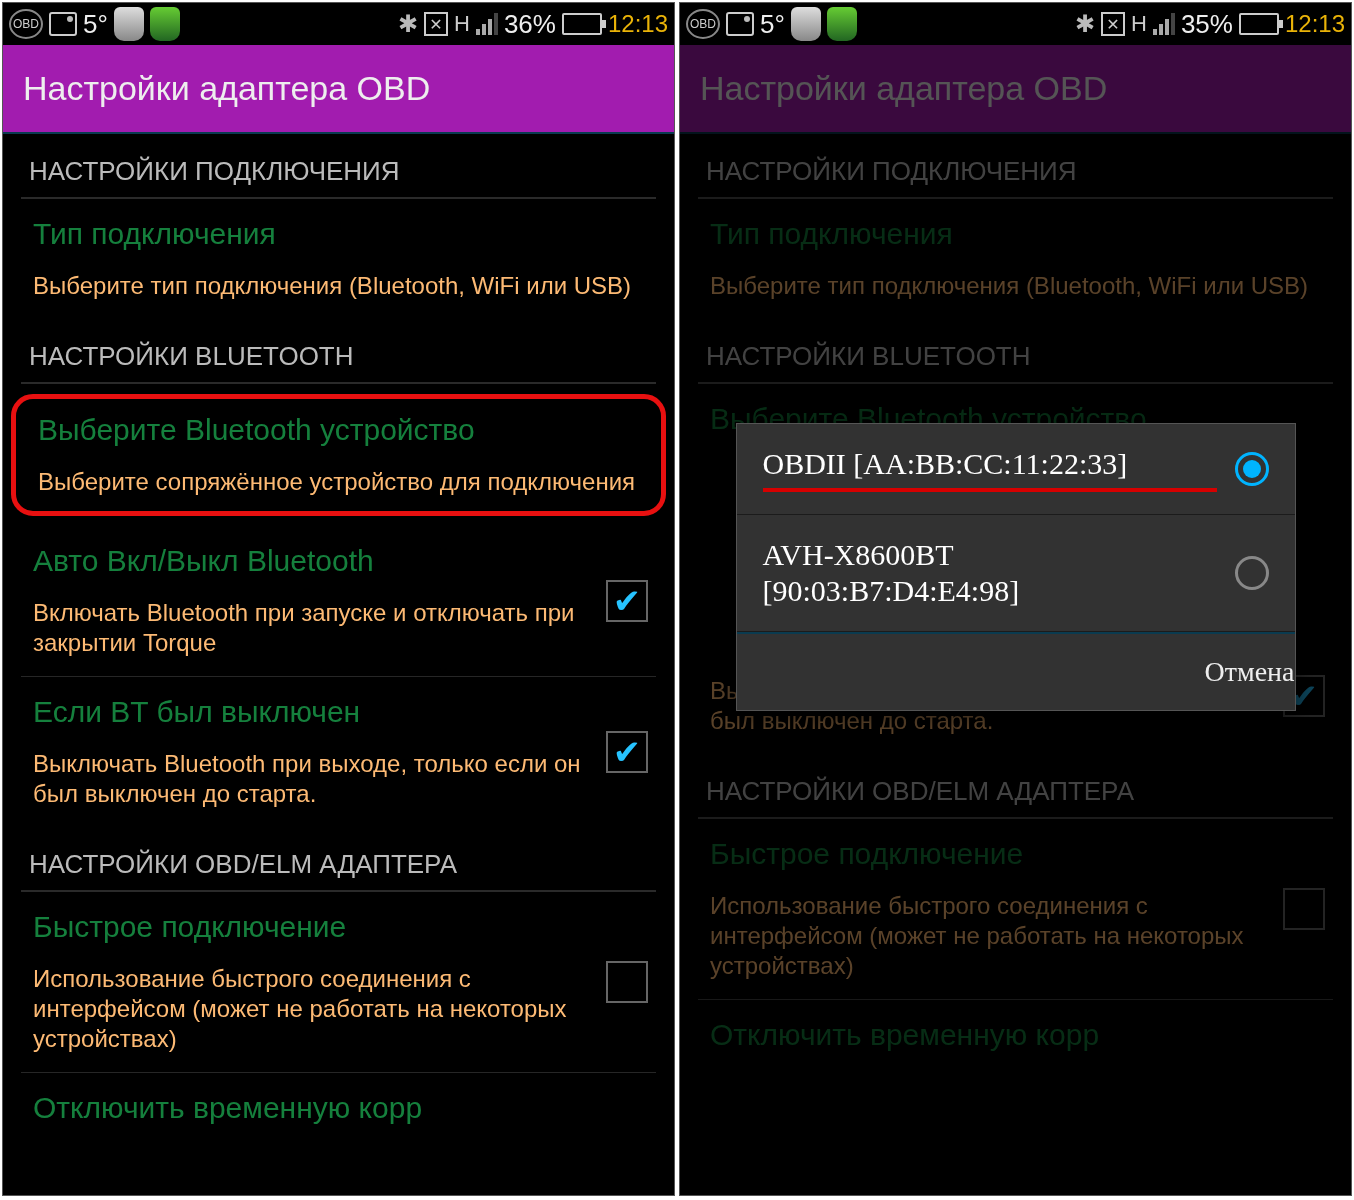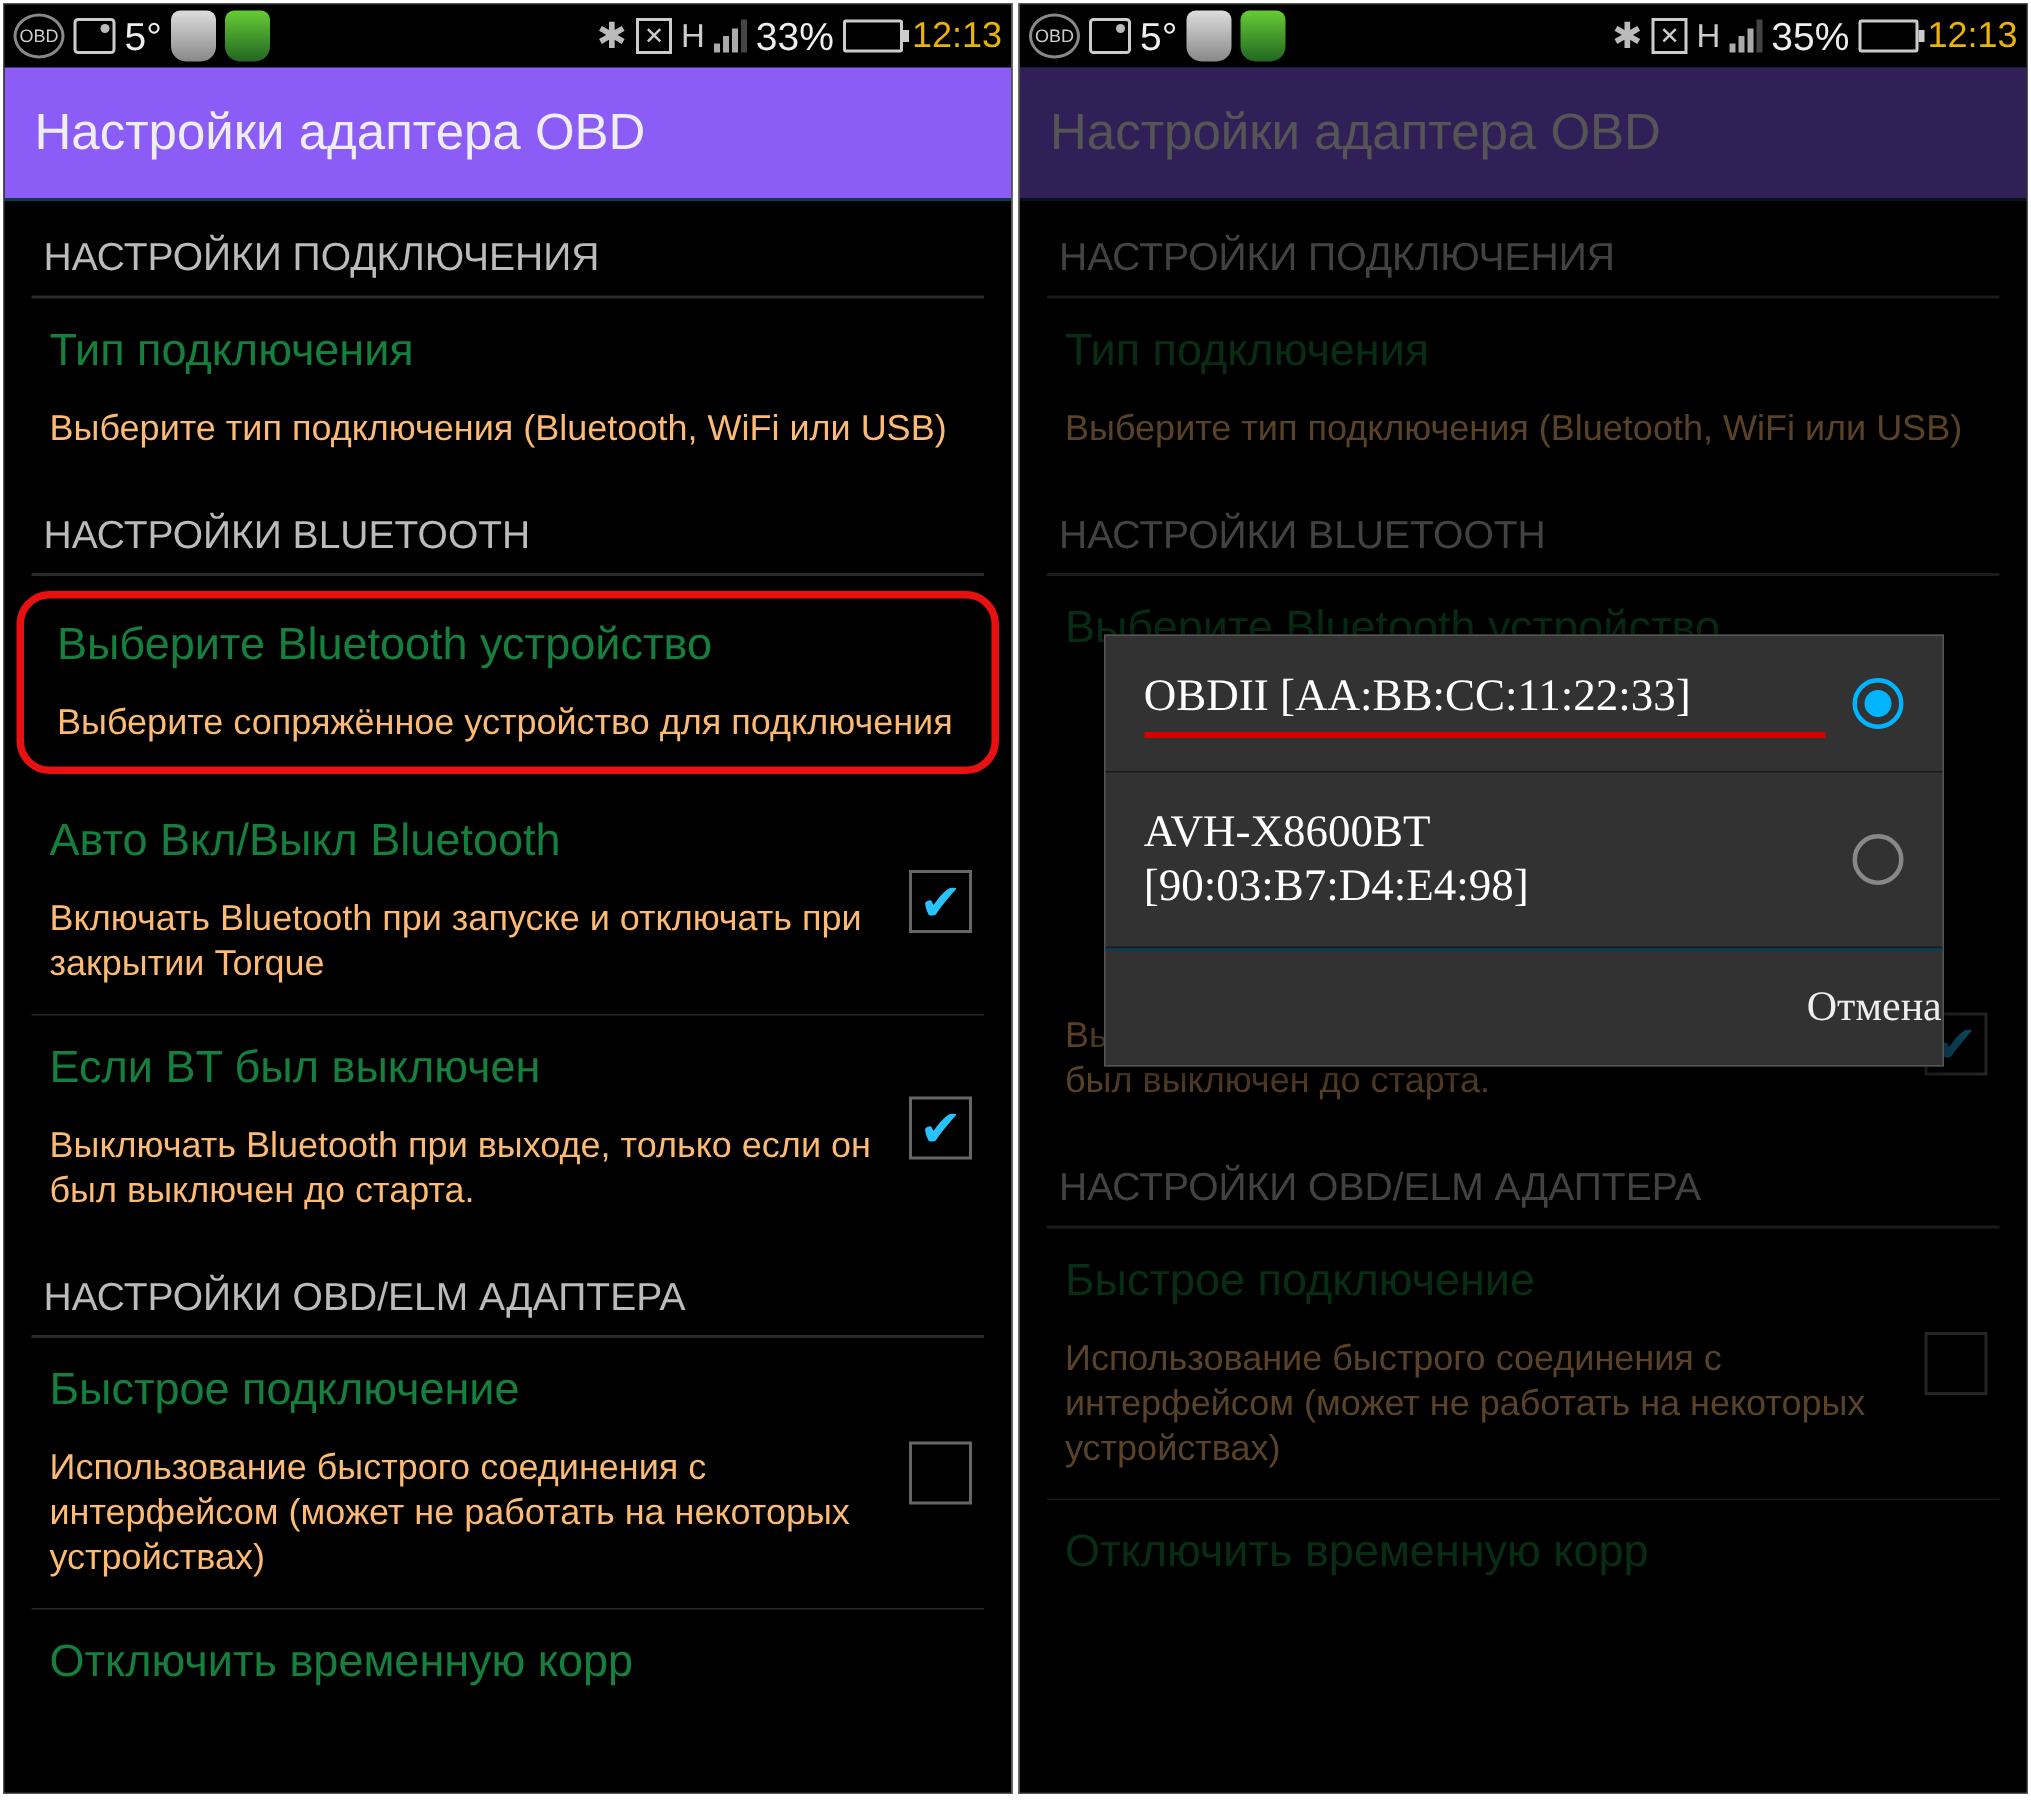--- a/index.html
+++ b/index.html
@@ -57,21 +57,21 @@
   .sig-bars span:nth-child(3){height:16px}
   .sig-bars span:nth-child(4){height:22px; background:#444}
   .batt-pct { font-size: 26px; color:#eee; }
   .batt { width:40px; height:22px; border:2px solid #ccc; border-radius:2px; position:relative;}
   .batt::after{content:"";position:absolute;right:-6px;top:5px;width:4px;height:8px;background:#ccc;}
   .batt-fill{ height:100%; background:#ccc; width:36%;}
   .clock { font-size: 24px; color:#eab308; }
 
   
   .title-bar {
-    background: #8b5cf6;
+    background: #a21caf;
     color: #eee;
     padding: 24px 20px;
     font-size: 34px;
     border-bottom: 2px solid #0a3b50;
   }
 
   
   .content { flex:1; overflow:hidden; background:#000; }
   .section-header {
     color: #bbb;
@@ -163,21 +163,21 @@
     <div class="status-right">
       <span class="bt-glyph">✱</span>
       <span class="box-x">✕</span>
       <span class="sig-h">H</span>
       <span class="sig-bars">
           <span></span>
           <span></span>
           <span></span>
           <span></span>
         </span>
-      <span class="batt-pct">33%</span>
+      <span class="batt-pct">36%</span>
       <span class="batt"><span class="batt-fill"></span></span>
       <span class="clock">12:13</span>
     </div>
   </div>
 
   <div class="title-bar">Настройки адаптера OBD</div>
 
   <div class="content">
     <div class="section-header">НАСТРОЙКИ ПОДКЛЮЧЕНИЯ</div>
     <div class="section-divider"></div>

